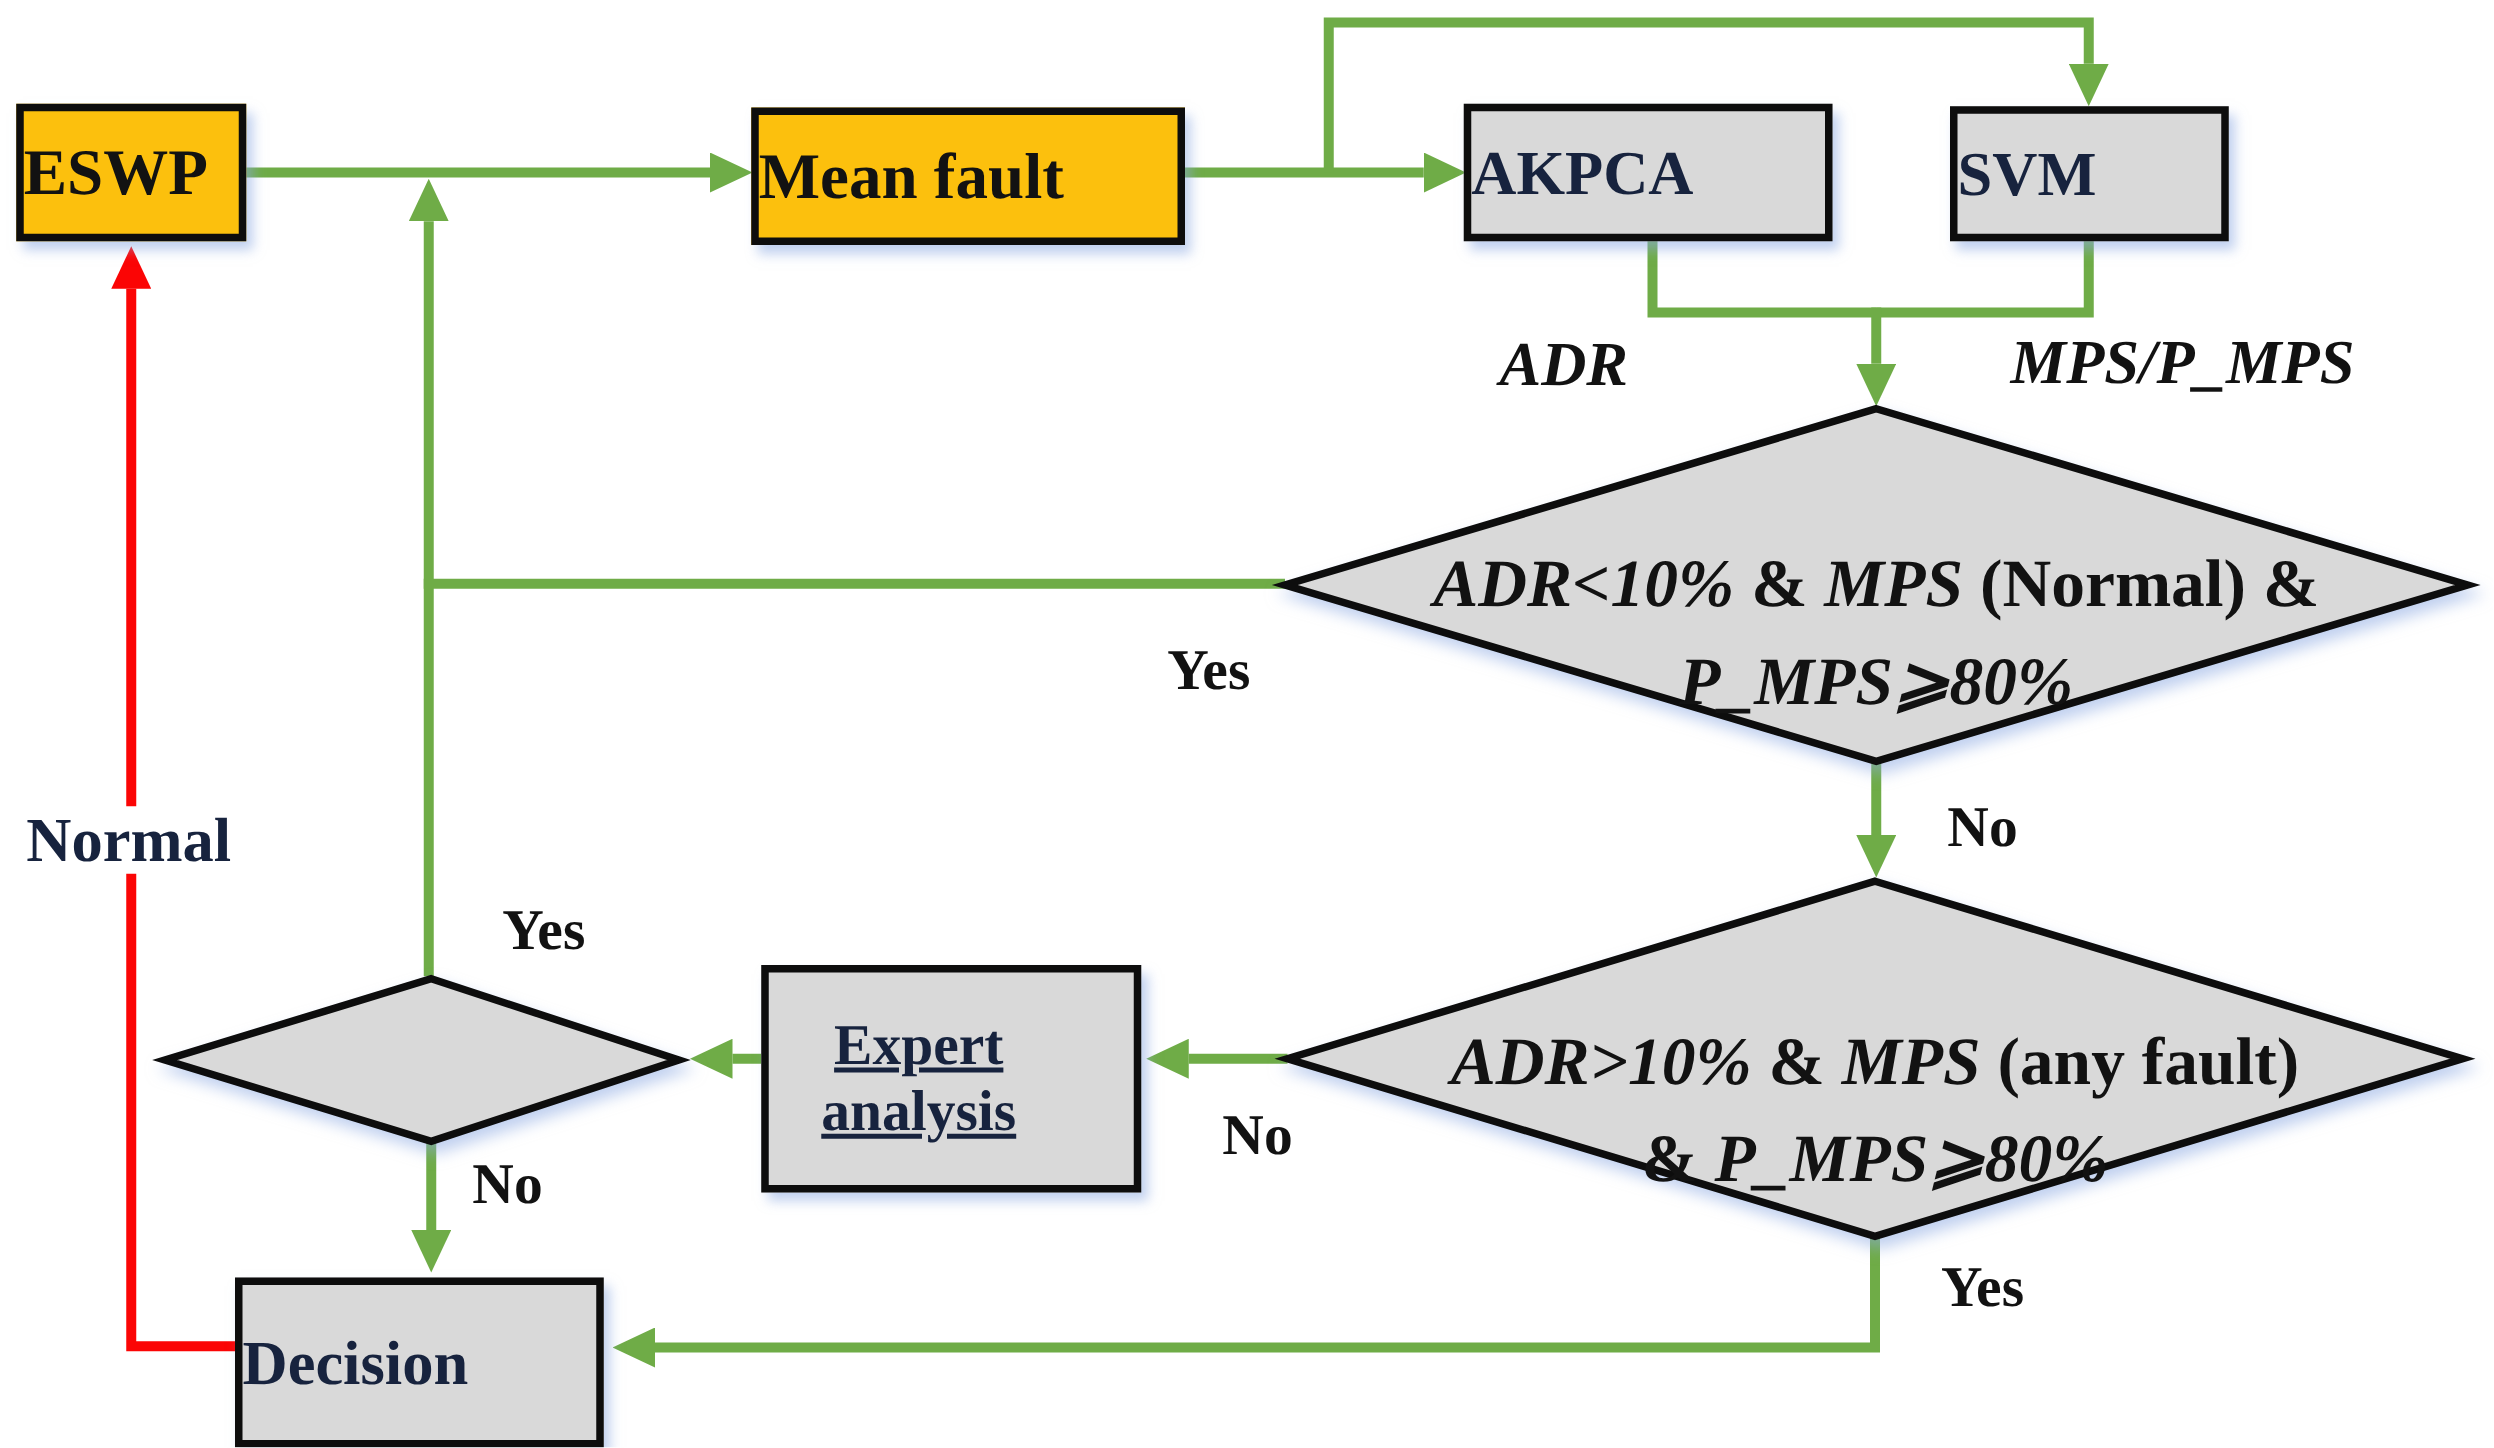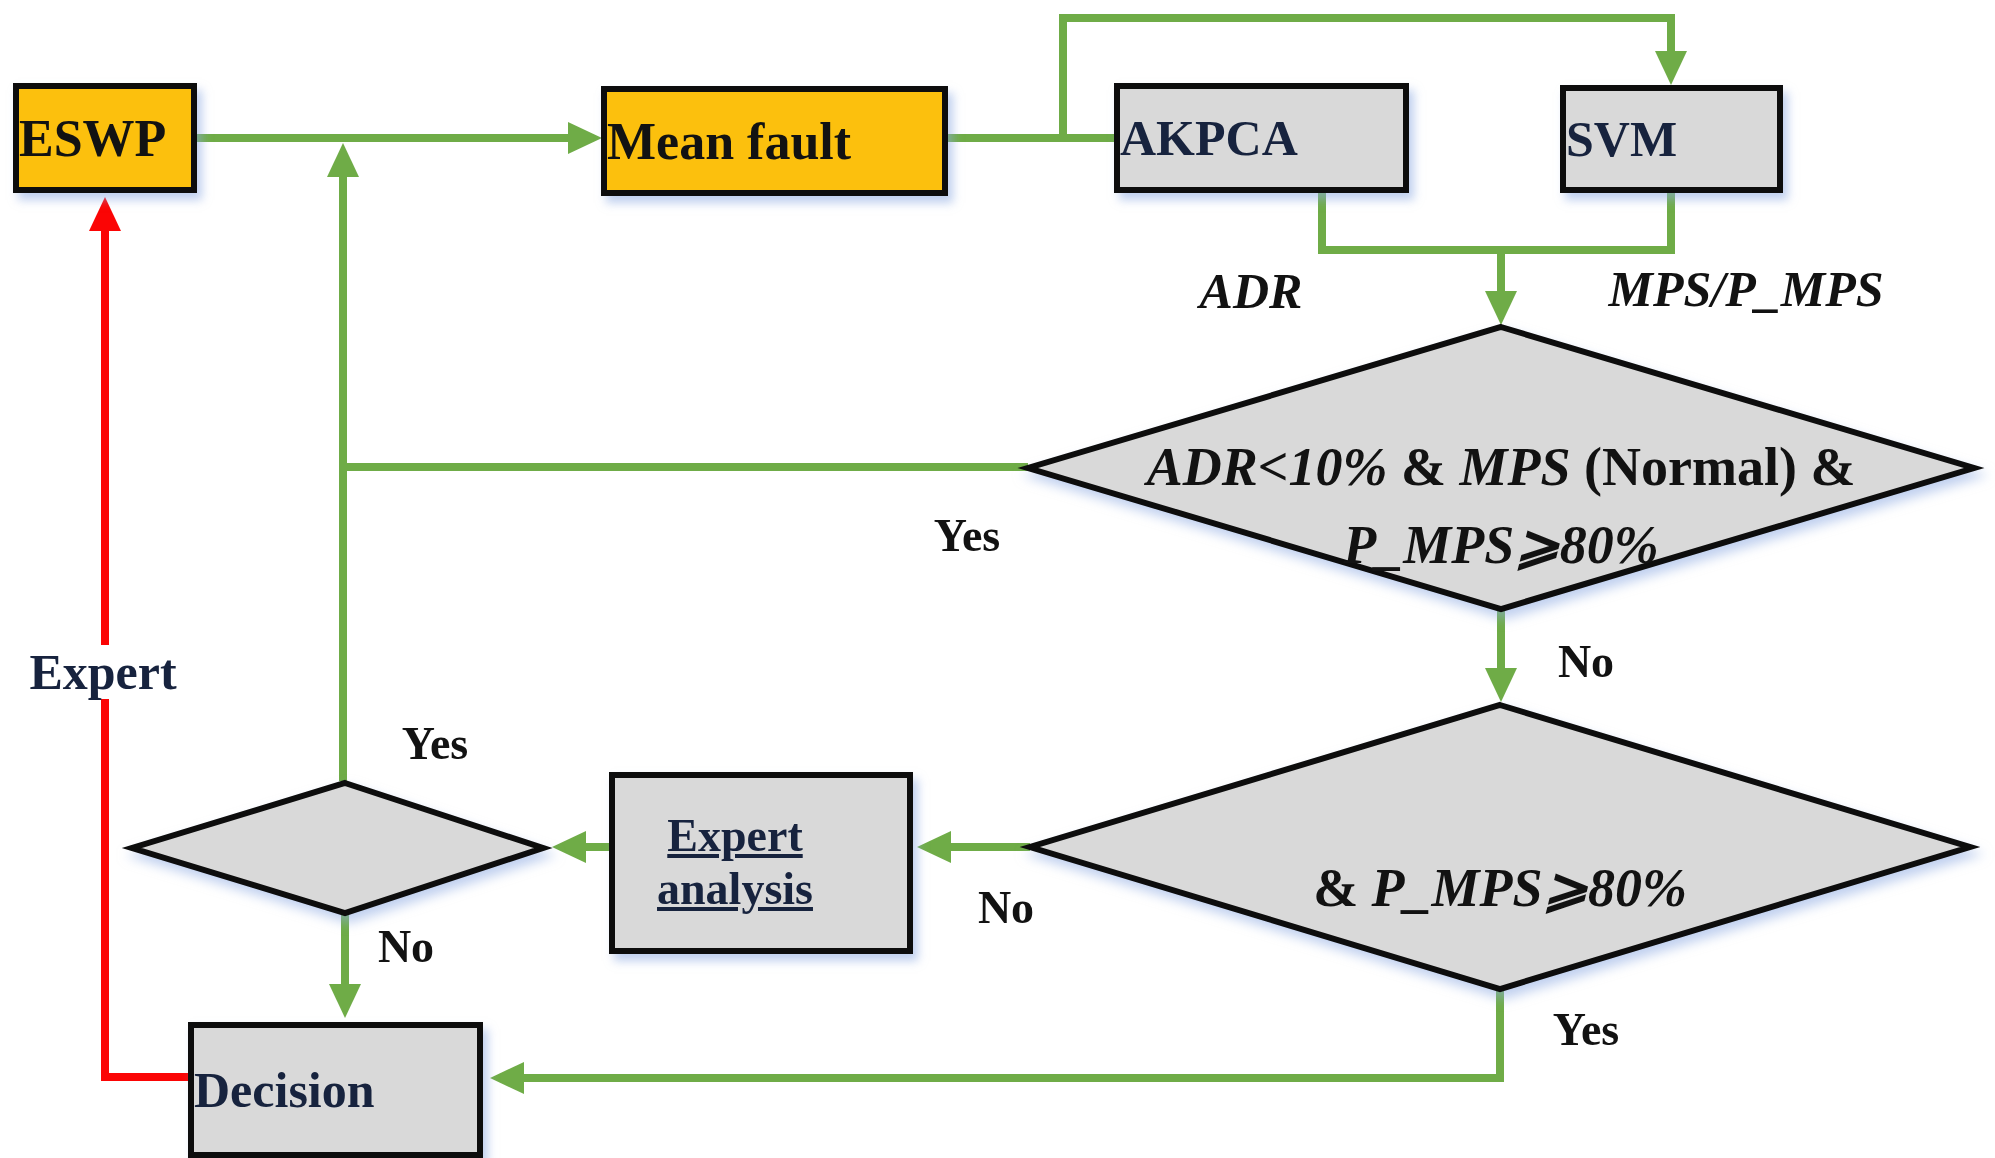--- a/index.html
+++ b/index.html
@@ -83,21 +83,21 @@
   </svg>
 
   <div class="node orange" style="left:13px;top:83px;width:184px;height:110px;font-size:52px;">
     <span>ESWP</span>
   </div>
 
   <div class="node orange" style="left:601px;top:86px;width:347px;height:110px;font-size:52px;">
     <span>Mean fault</span>
   </div>
 
-  <div class="node gray" style="left:1114px;top:83px;width:295px;height:110px;font-size:50px;">
+  <div class="node gray" style="left:1171px;top:83px;width:295px;height:110px;font-size:50px;">
     <span>AKPCA</span>
   </div>
 
   <div class="node gray" style="left:1560px;top:85px;width:223px;height:108px;font-size:50px;">
     <span>SVM</span>
   </div>
 
   <div class="node gray" style="left:609px;top:772px;width:304px;height:182px;font-size:46px;line-height:1.15;text-decoration:underline;">
     <span style="width:240px;display:inline-block;">Expert analysis</span>
   </div>
@@ -105,28 +105,29 @@
   <div class="node gray" style="left:188px;top:1022px;width:295px;height:136px;font-size:50px;">
     <span>Decision</span>
   </div>
 
   <div class="diamond-text" style="left:1501px;top:506px;">
     <span class="row"><i>ADR&lt;10%</i><span> &amp; </span><i>MPS</i><span> (Normal) &amp;</span></span>
     <span class="row"><i>P_MPS</i><i>⩾80%</i></span>
   </div>
 
   <div class="diamond-text" style="left:1500px;top:888px;">
+    <span class="row"><i>ADR&gt;10%</i><span> &amp; </span><i>MPS</i><span> (any fault)</span></span>
     <span class="row"><span>&amp; </span><i>P_MPS</i><i>⩾80%</i></span>
   </div>
 
 
   <div class="lbl italic" style="left:1251px;top:291px;font-size:50px;">ADR</div>
   <div class="lbl italic" style="left:1746px;top:289px;font-size:50px;">MPS/P_MPS</div>
 
   <div class="lbl" style="left:967px;top:536px;font-size:46px;">Yes</div>
   <div class="lbl" style="left:1586px;top:662px;font-size:46px;">No</div>
   <div class="lbl" style="left:435px;top:744px;font-size:46px;">Yes</div>
   <div class="lbl" style="left:1006px;top:908px;font-size:46px;">No</div>
   <div class="lbl" style="left:406px;top:947px;font-size:46px;">No</div>
   <div class="lbl" style="left:1586px;top:1030px;font-size:46px;">Yes</div>
-  <div class="lbl navy control-lbl" style="left:103px;top:672px;font-size:50px;">Expert</div>
+  <div class="lbl navy control-lbl" style="left:103px;top:672px;font-size:50px;">Normal</div>
 
 </div>
 
 </body></html>

